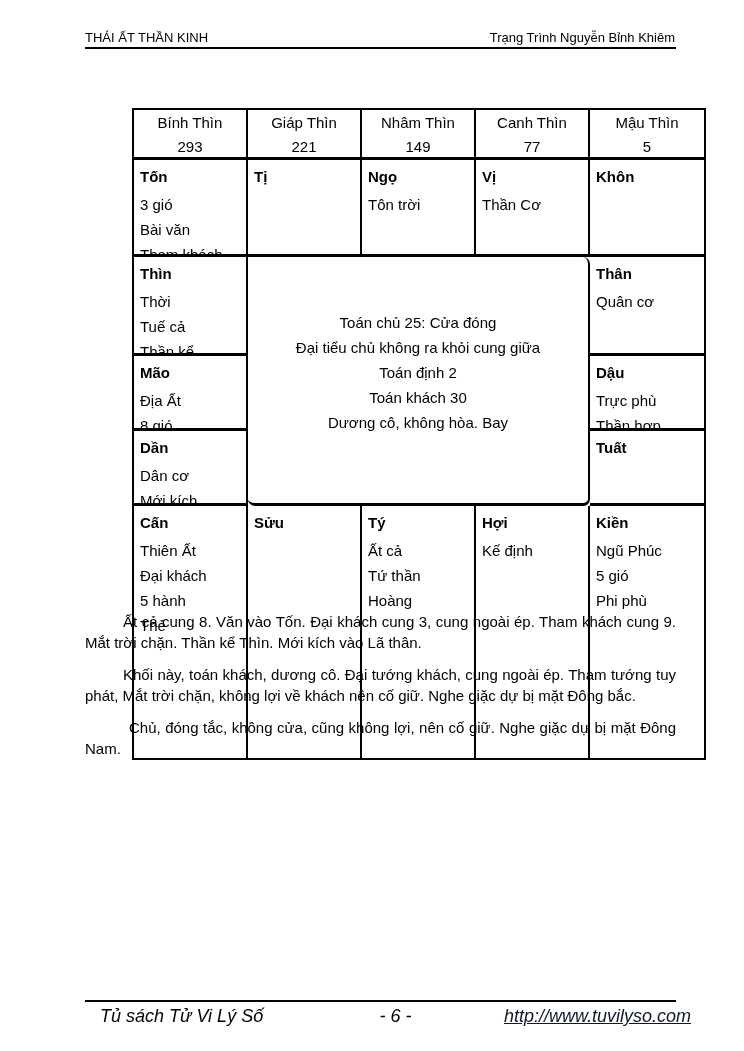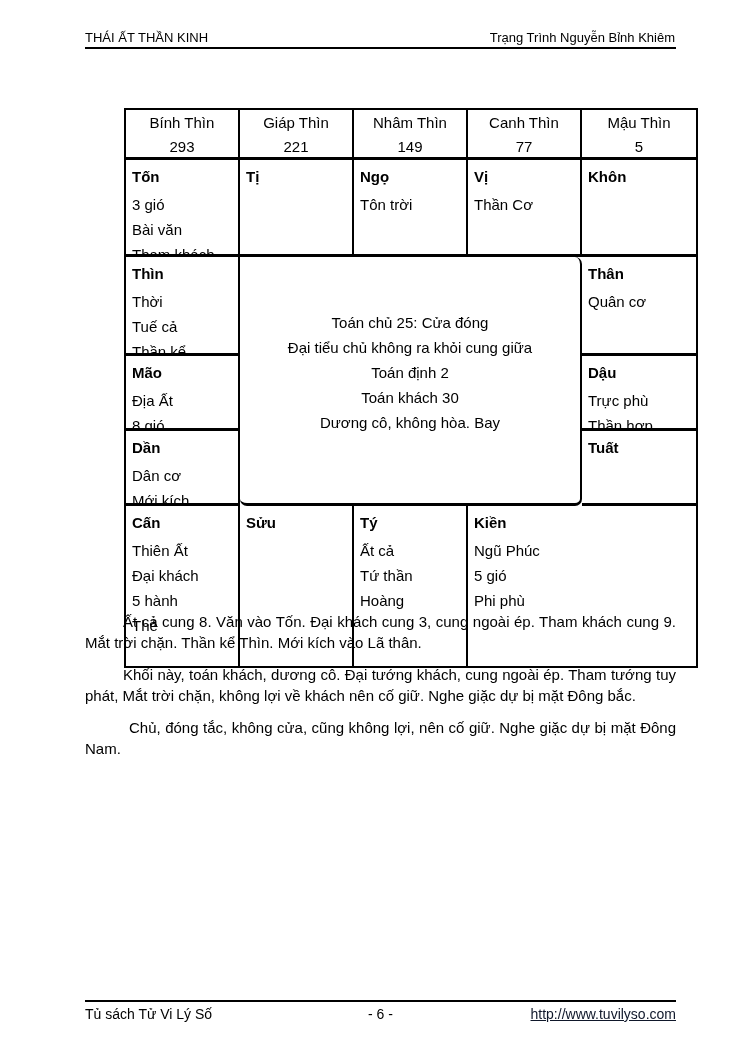--- a/index.html
+++ b/index.html
@@ -13,22 +13,22 @@
     overflow: hidden;
   }
 
   
   .hdr-left  { position:absolute; left:85px;  top:30px; font-size:13px; }
   .hdr-right { position:absolute; right:69px; top:30px; font-size:13px; }
   .hdr-rule  { position:absolute; left:85px;  top:47px; width:591px; height:2px; background:#000; }
 
   
   .chart {
-    position:absolute; left:124px; top:108px;
-    width:574px; height:560px;
+    position:absolute; left:132px; top:108px;
+    width:574px; height:652px;
     display:grid;
     grid-template-columns: repeat(5, 1fr);
     grid-template-rows: 50px 97px 99px 75px 75px auto;
     border:2px solid #000;
     box-sizing:border-box;
     font-size:15px;
     line-height:25px;
   }
   .cell { border-right:2px solid #000; border-bottom:3px solid #000; padding:1px 0 0 0; overflow:hidden; }
   .cell.no-r { border-right:none; }
@@ -54,22 +54,22 @@
   .body-text {
     position:absolute; left:85px; top:611px; width:591px;
     font-size:15px; line-height:21px; text-align:justify;
   }
   .body-text p { margin:0 0 11px 0; text-indent:38px; }
   .body-text p.more-indent { text-indent:44px; }
 
   
   .ftr-rule { position:absolute; left:85px; top:1000px; width:591px; height:2px; background:#000; }
   .footer {
-    position:absolute; left:85px; top:1006px; width:591px;
-    font-size:14px; display:flex;
+    position:absolute; left:100px; top:1006px; width:591px;
+    font-size:18px; display:flex;font-style:italic;
   }
   .footer .f-left   { flex:1; text-align:left; }
   .footer .f-center { flex:1; text-align:center; }
   .footer .f-right  { flex:1; text-align:right; }
   .footer a { color:#0f172a; text-decoration:underline; }
 </style>
 </head>
 <body>
 
 <div class="page">
@@ -195,20 +195,26 @@
       <div></div>
     </div>
     <div class="cell no-b row6">
       <div class="cell-title">Tý</div>
       <div>
           <div class="cell-line">Ất cả</div>
           <div class="cell-line">Tứ thần</div>
           <div class="cell-line">Hoàng</div>
         </div>
     </div>
+    <div class="cell no-b row6">
+      <div class="cell-title">Hợi</div>
+      <div>
+          <div class="cell-line">Kế định</div>
+        </div>
+    </div>
     <div class="cell no-r no-b row6">
       <div class="cell-title">Kiền</div>
       <div>
           <div class="cell-line">Ngũ Phúc</div>
           <div class="cell-line">5 gió</div>
           <div class="cell-line">Phi phù</div>
         </div>
     </div>
   </div>
 

